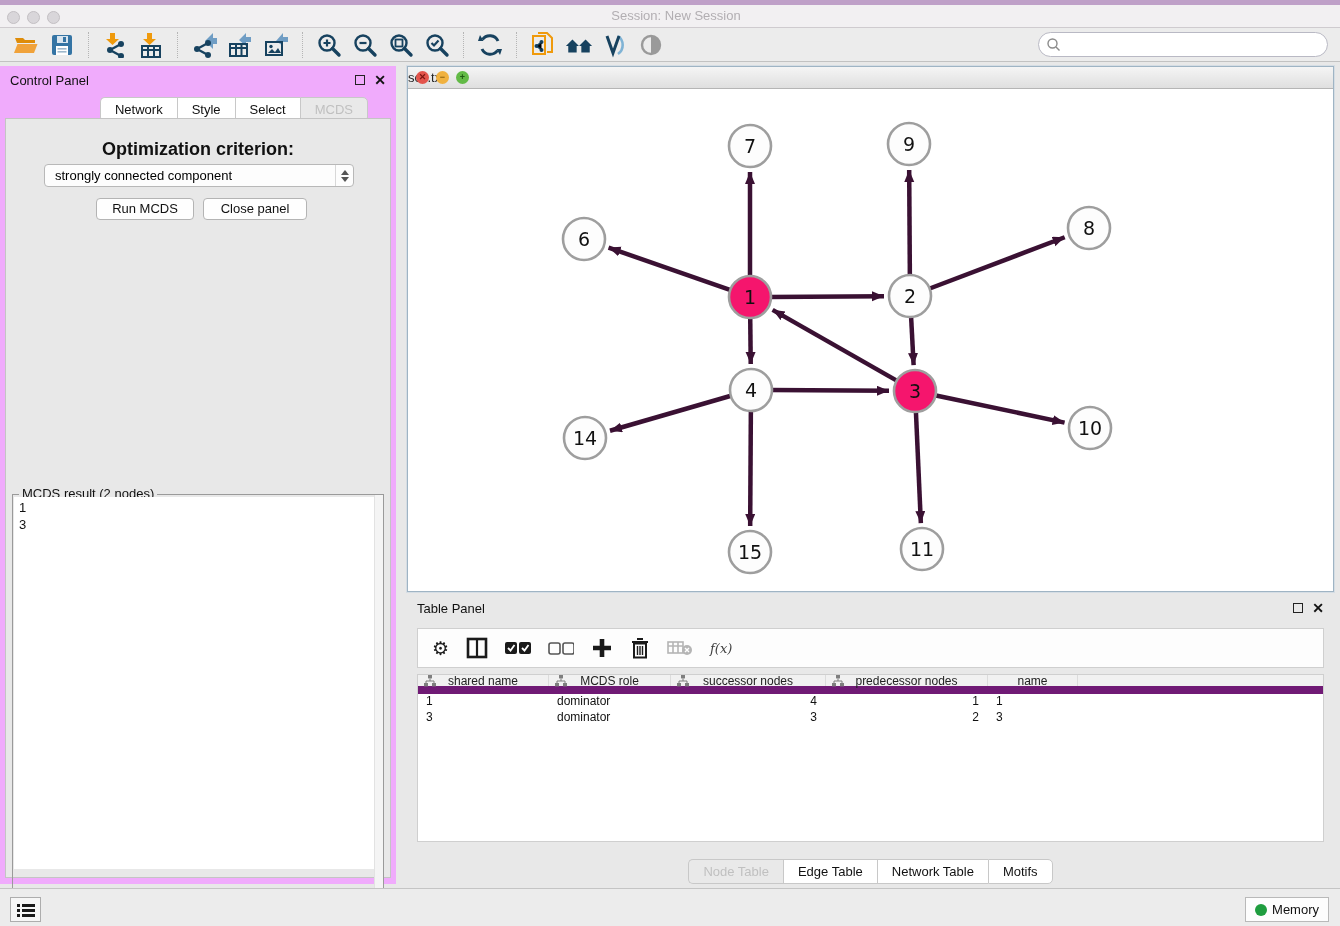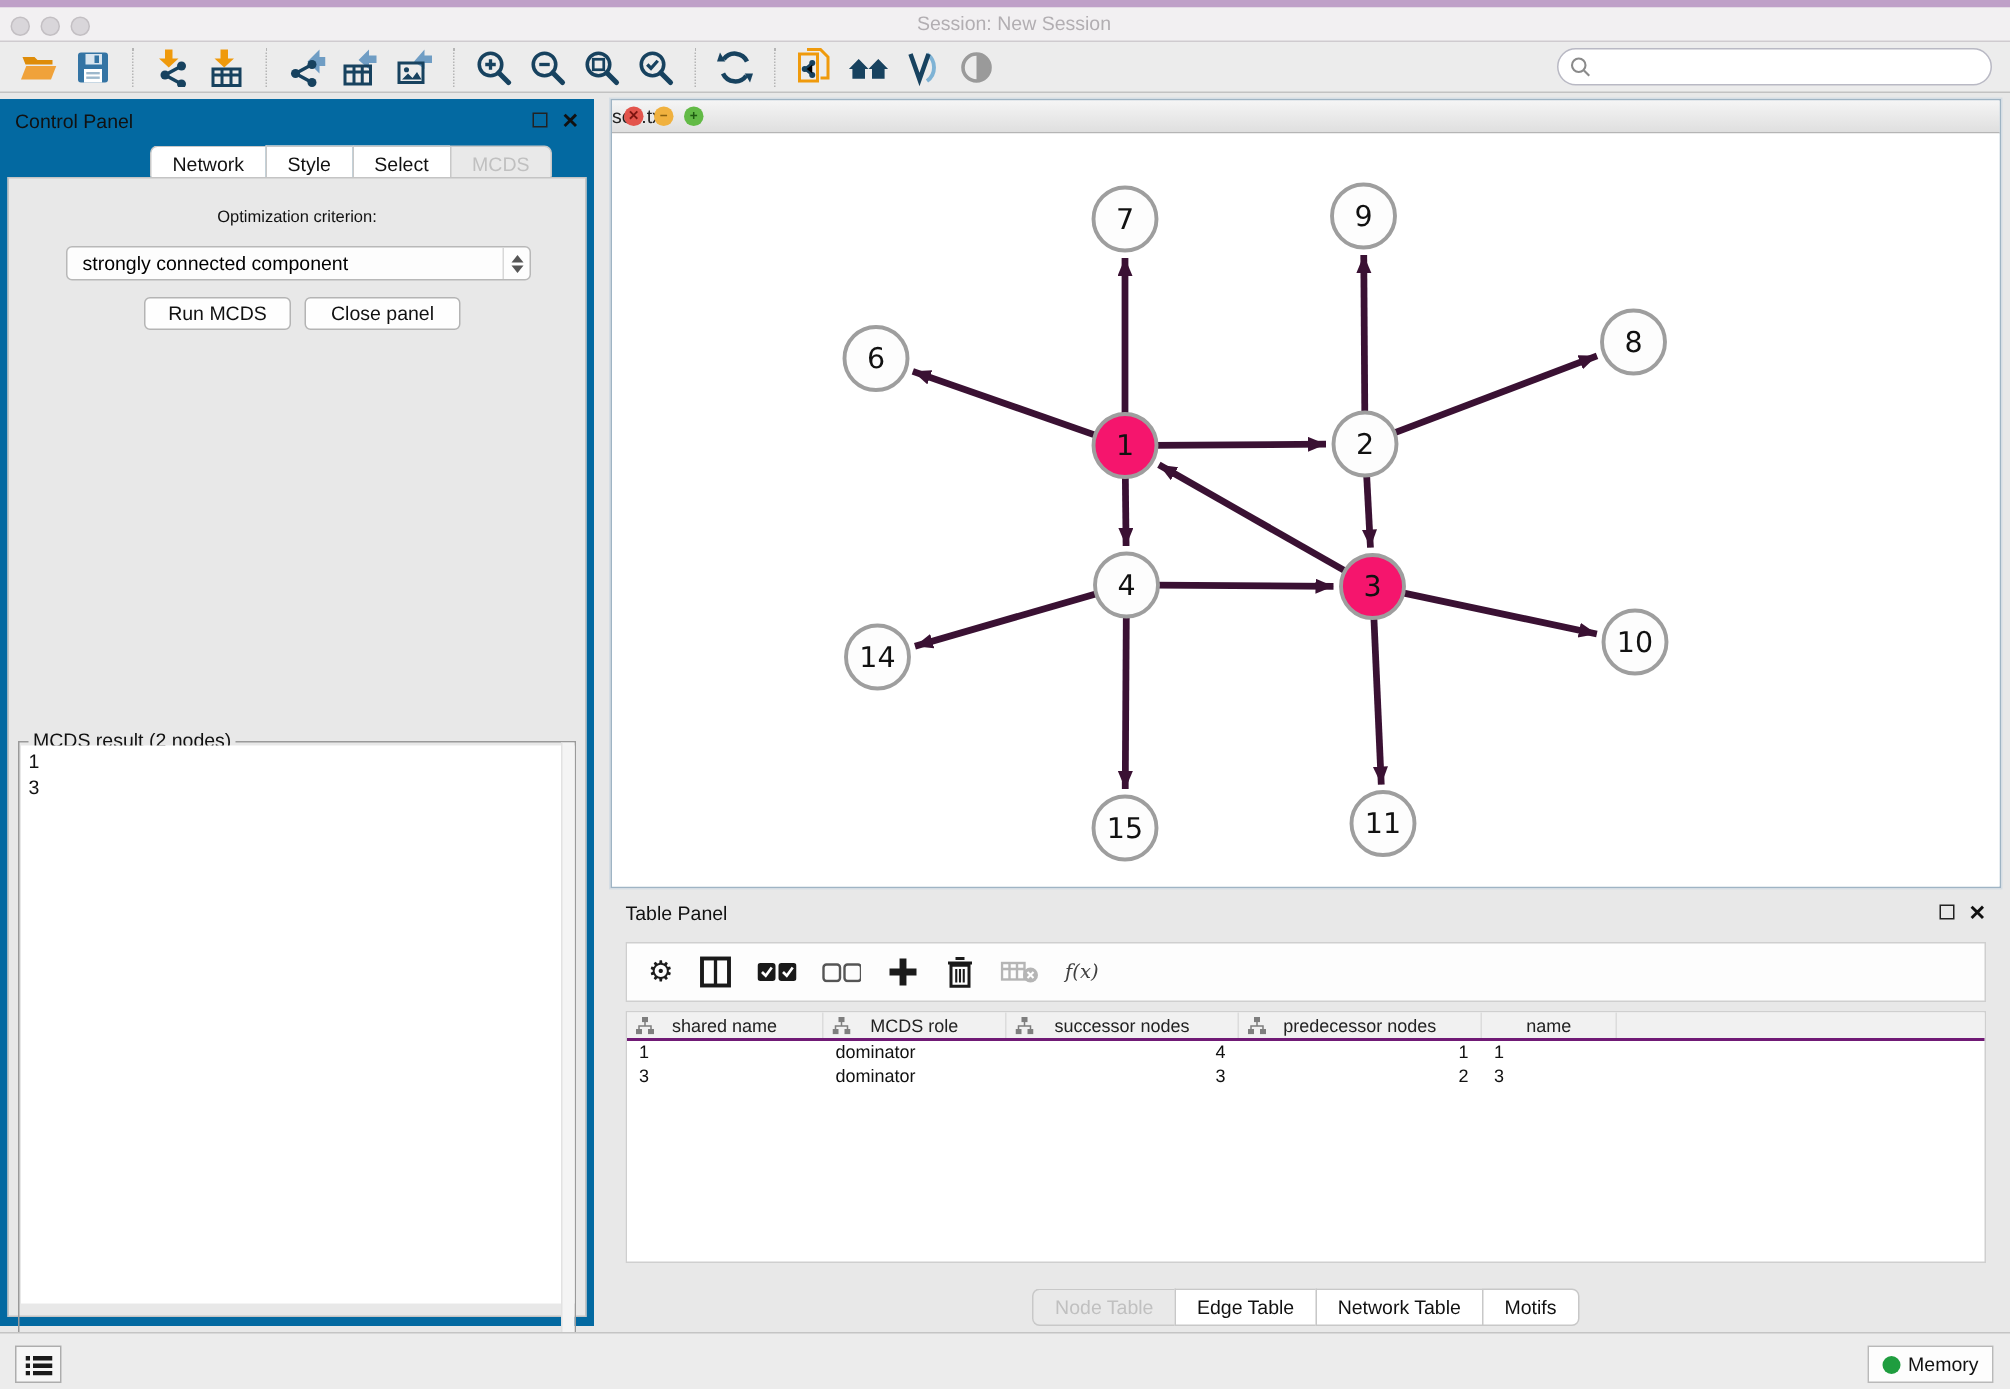--- a/index.html
+++ b/index.html
@@ -22,35 +22,35 @@
   .tb-group { display:flex; align-items:center; gap:8px; padding:0 12px; }
   .tb-sep { width:1px; height:26px; border-left:1px dotted #b5b5b5; }
   .tbi { width:28px; height:28px; display:flex; align-items:center; justify-content:center; }
   .tbi svg { display:block; }
   #search-wrap { margin-left:auto; margin-right:12px; width:290px; height:25px;
     background:#fff; border:1px solid #b9b9c4; border-radius:13px;
     display:flex; align-items:center; padding-left:7px; }
   #search-input { border:none; outline:none; flex:1; font-size:13px; background:transparent; height:20px; }
 
   
-  #control-panel { left:0; top:66px; width:396px; height:818px; background:#0369a1; }
+  #control-panel { left:0; top:66px; width:396px; height:818px; background:#f0abfc; }
   .panel-head { height:28px; display:flex; align-items:center; padding:0 10px; }
   .panel-title { font-size:13px; color:#111; }
   .panel-head-btns { margin-left:auto; display:flex; gap:9px; align-items:center; }
   .float-btn { width:10px; height:10px; border:1.5px solid #222; display:inline-block; }
   .close-btn { font-size:14px; font-weight:bold; color:#111; line-height:10px; }
   #cp-tabs { position:absolute; left:0; top:31px; width:396px; display:flex; justify-content:center;margin-left:36px; }
   .tab { font-size:13px; padding:4px 14px; background:#fff; border:1px solid #c8c8c8;
     border-right:none; color:#111; }
   .tab:first-child { border-top-left-radius:5px; border-bottom-left-radius:5px; }
   .tab:last-child { border-right:1px solid #c8c8c8; border-top-right-radius:5px; border-bottom-right-radius:5px; }
   .tab.active { background:#e9e9e9; color:#c0c0c0; }
   #cp-body { position:absolute; left:5px; top:52px; width:386px; height:760px;
     border:1px solid #c4c4c4; background:#e8e8e8; }
-  #opt-label { position:absolute; left:0; top:20px; width:100%; text-align:center; font-size:11px; color:#111; }
+  #opt-label { position:absolute; left:0; top:20px; width:100%; text-align:center; font-size:18px; color:#111;font-weight:bold; }
   #criterion-select { position:absolute; left:38px; top:45px; width:310px; height:23px;
     background:#fdfdfd; border:1px solid #b8b8b8; border-radius:4px;
     display:flex; align-items:center; padding-left:10px; font-size:13px; }
   #criterion-stepper { margin-left:auto; width:18px; height:100%; display:flex; flex-direction:column;
     align-items:center; justify-content:center; gap:2px; border-left:1px solid #d8d8d8; }
   .arr-up { width:0; height:0; border-left:4px solid transparent; border-right:4px solid transparent; border-bottom:5px solid #555; }
   .arr-dn { width:0; height:0; border-left:4px solid transparent; border-right:4px solid transparent; border-top:5px solid #555; }
   .cp-btn { position:absolute; top:79px; height:22px; background:#fefefe; border:1px solid #b4b4b4;
     border-radius:4px; font-size:13px; text-align:center; line-height:20px; color:#111; }
   #run-btn { left:90px; width:98px; }
@@ -73,21 +73,21 @@
   #net-canvas { position:relative; width:925px; height:502px; background:#fff; }
 
   
   #table-panel { left:407px; top:594px; width:927px; height:290px; background:#e8e8e8; }
   #tp-toolbar { position:absolute; left:10px; top:34px; width:907px; height:40px; background:#fdfdfd;
     border:1px solid #cfcfcf; display:flex; align-items:center; gap:17px; padding-left:14px; }
   .tpi { display:flex; align-items:center; justify-content:center; }
   #fx-label { font-family:"DejaVu Serif", serif; font-style:italic; font-size:13px; color:#404040; }
   #tp-table { position:absolute; left:10px; top:80px; width:907px; height:168px; background:#fff;
     border:1px solid #cfcfcf; font-size:12px; }
-  #tp-header { display:flex; height:19px; background:#f1f1f1; border-bottom:2px solid #701a75; }
+  #tp-header { display:flex; height:19px; background:#f1f1f1; border-bottom:8px solid #701a75; }
   .th { display:flex; align-items:center; justify-content:center; gap:5px;
     border-right:1px solid #dcdcdc; color:#222; position:relative; }
   .th .tree-ico { position:absolute; left:6px; }
   .tr { display:flex; height:16px; }
   .td { padding:0 8px; border-right:1px solid transparent; color:#111; overflow:hidden; }
   .c0 { width:131px; } .c1 { width:122px; } .c2 { width:155px; } .c3 { width:162px; } .c4 { width:90px; }
   .num-r { text-align:right; }
   #tp-tabs { position:absolute; left:0; top:265px; width:927px; display:flex; justify-content:center; }
 
   

